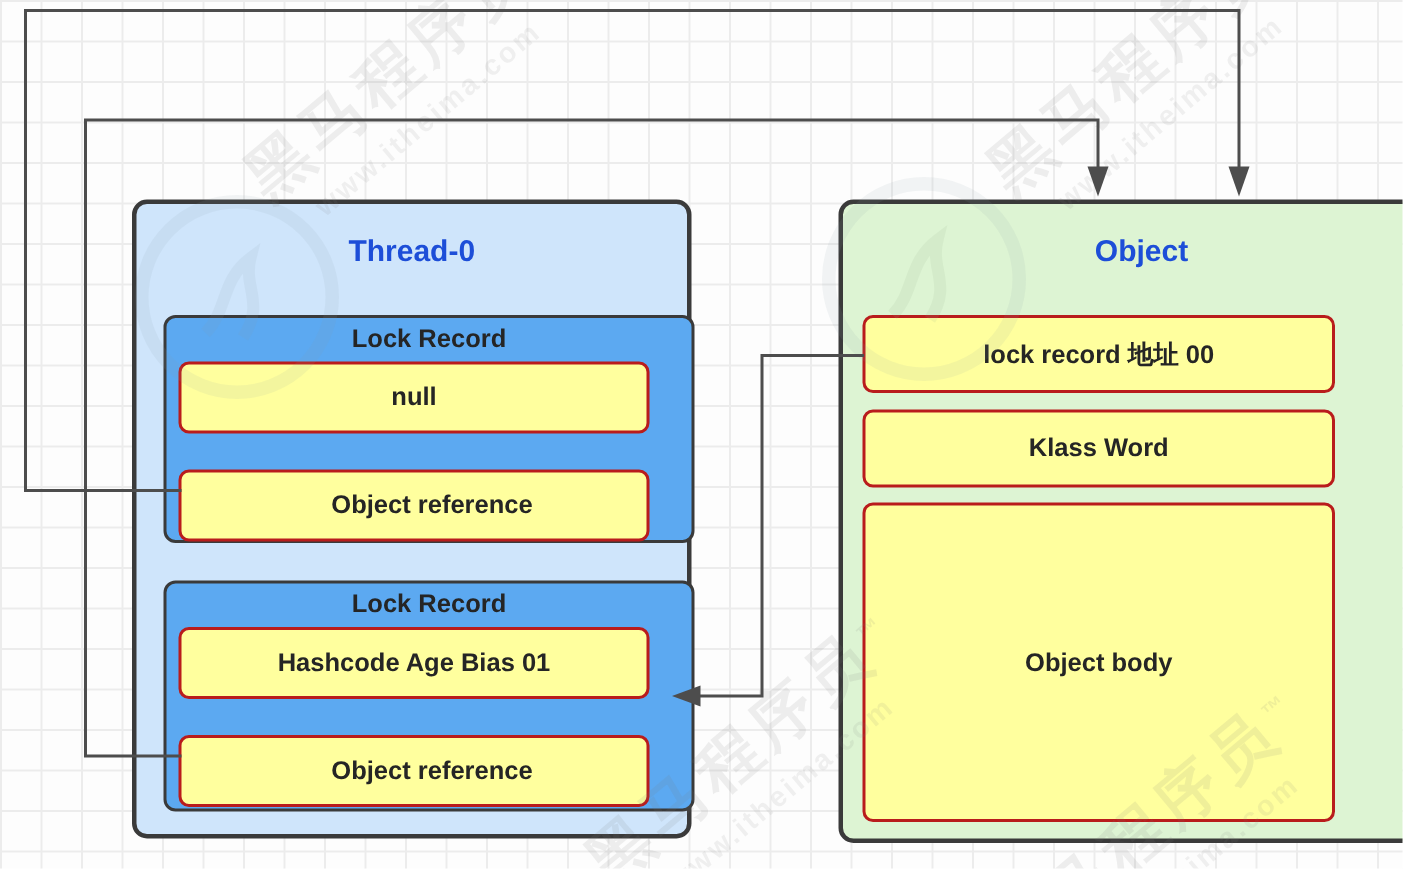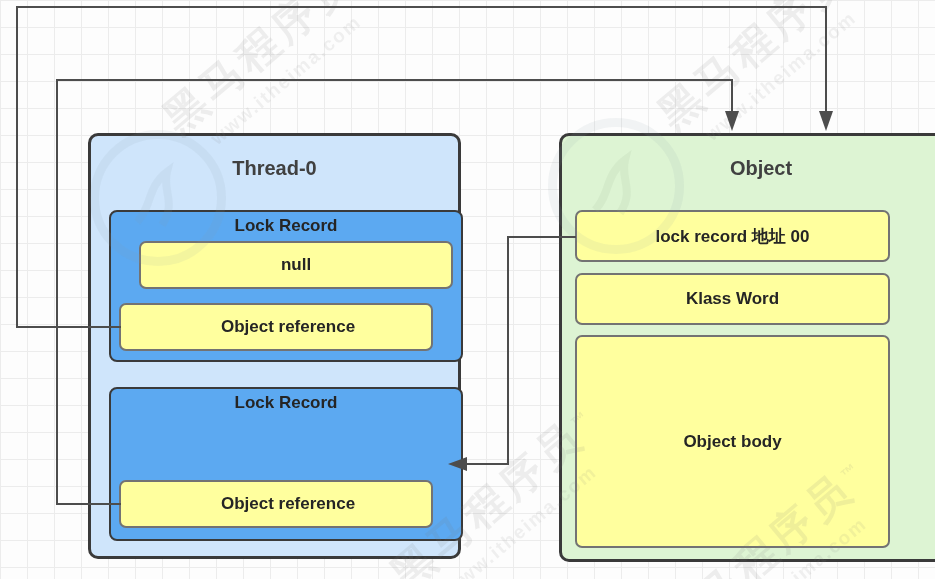--- a/index.html
+++ b/index.html
@@ -48,46 +48,46 @@
     border:3px solid var(--border,#3a3a3a);
     border-radius:10px;
     box-sizing:border-box;
     z-index:2;
     color:#2b2b2b;
   }
   .thread{left:88px;top:133px;width:373px;height:426px;background:var(--thread-fill,#cfe5fb);}
   .object{left:559px;top:133px;width:404px;height:429px;background:var(--object-fill,#ddf4d3);}
   .box-title{
     text-align:center;margin-top:21px;
-    font-size:20px;font-weight:bold;color:#404040;
+    font-size:20px;font-weight:bold;color:#1d4ed8;
   }
   .lock-record{
     position:absolute;left:18px;width:354px;
     background:var(--lock-record-fill,#5ca9f1);
     border:2px solid var(--border,#3a3a3a);
     border-radius:8px;box-sizing:border-box;
   }
   .lr1{top:74px;height:152px;}
   .lr2{top:251px;height:154px;}
   .lr-title{
     text-align:center;padding-top:4px;
     font-size:17px;font-weight:bold;color:#252525;
   }
   .slot{
     position:absolute;
     background:var(--slot-fill,#ffff9e);
-    border:2px solid #737373;
+    border:2px solid #b91c1c;
     border-radius:7px;box-sizing:border-box;
     display:flex;align-items:center;justify-content:center;
     font-size:17px;font-weight:bold;color:#252525;
     text-align:center;
   }
   .lock-record .slot{left:8px;width:314px;height:48px;}
-  .lock-record .s1{top:29px;margin-left:20px;}
-  .lock-record .s2{top:91px;padding-left:24px;}
+  .lock-record .s1{top:29px;}
+  .lock-record .s2{top:101px;padding-left:24px;}
   .object .slot{left:13px;width:315px;}
   .o1{top:74px;height:52px;}
   .o2{top:137px;height:52px;}
   .o3{top:199px;height:213px;}
   
   #wires{
     position:absolute;left:0;top:0;width:935px;height:579px;
     z-index:4;pointer-events:none;
   }
   #wires path{stroke:var(--connector,#4d4d4d);stroke-width:2;fill:none;}
@@ -129,20 +129,21 @@
     <div class="box-title">Thread-0</div>
 
     <div class="lock-record lr1">
       <div class="lr-title">Lock Record</div>
       <div class="slot s1">null</div>
       <div class="slot s2">Object reference</div>
     </div>
 
     <div class="lock-record lr2">
       <div class="lr-title">Lock Record</div>
+      <div class="slot s1">Hashcode Age Bias 01</div>
       <div class="slot s2">Object reference</div>
     </div>
   </div>
 
   <div class="box object">
     <div class="box-title">Object</div>
     <div class="slot o1">lock record 地址 00</div>
     <div class="slot o3">Object body</div>
     <div class="slot o2">Klass Word</div>
   </div>

